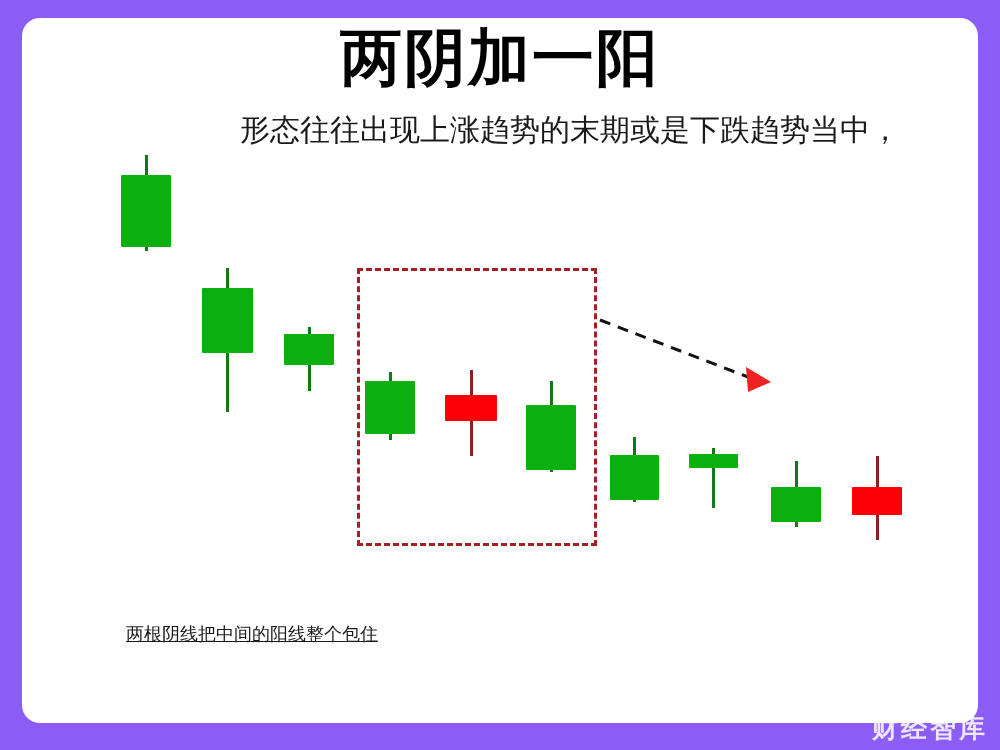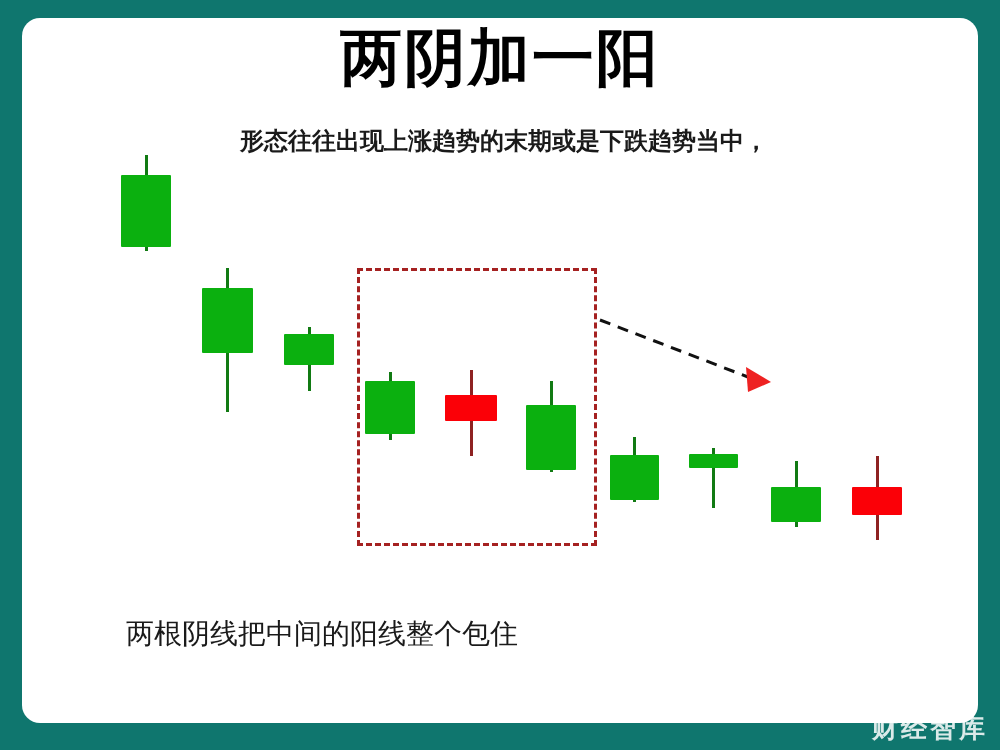--- a/index.html
+++ b/index.html
@@ -38,35 +38,35 @@
     line-height: 72px;
     letter-spacing: 2px;
     color: #000000;
     white-space: nowrap;
   }
   #subtitle {
     position: absolute;
     left: 240px;
     top: 112px;
     width: 680px;
-    font-size: 24px;
+    font-size: 30px;
     line-height: 36px;
     color: #1a1a1a;
-    font-weight: 700;
-    margin-top: 11px;
+    font-weight: 400;
   }
   #footnote {
     position: absolute;
     left: 126px;
     top: 617px;
-    font-size: 28px;
+    font-size: 18px;
     line-height: 34px;
     color: #1a1a1a;
     font-weight: 500;
     white-space: nowrap;
+    text-decoration: underline;
   }
   
   #chart {
     position: absolute;
     left: 0;
     top: 0;
     width: 1000px;
     height: 750px;
   }
   .candle { position: absolute; }
@@ -102,21 +102,21 @@
     font-weight: bold;
     color: rgba(255,255,255,0.85);
     font-family: "DejaVu Sans", sans-serif;
     white-space: nowrap;
     filter: blur(0.4px);
   }
 </style>
 </head>
 <body>
 
-<div id="canvas" style="background: #0f766e;">
+<div id="canvas" style="background: #8b5cf6;">
 
   <div id="panel" style="background: rgb(255, 255, 255);"></div>
 
   <div id="title">两阴加一阳</div>
 
   <div id="subtitle">
     <div>形态往往出现上涨趋势的末期或是下跌趋势当中，</div>
   </div>
 
   <div id="chart">

